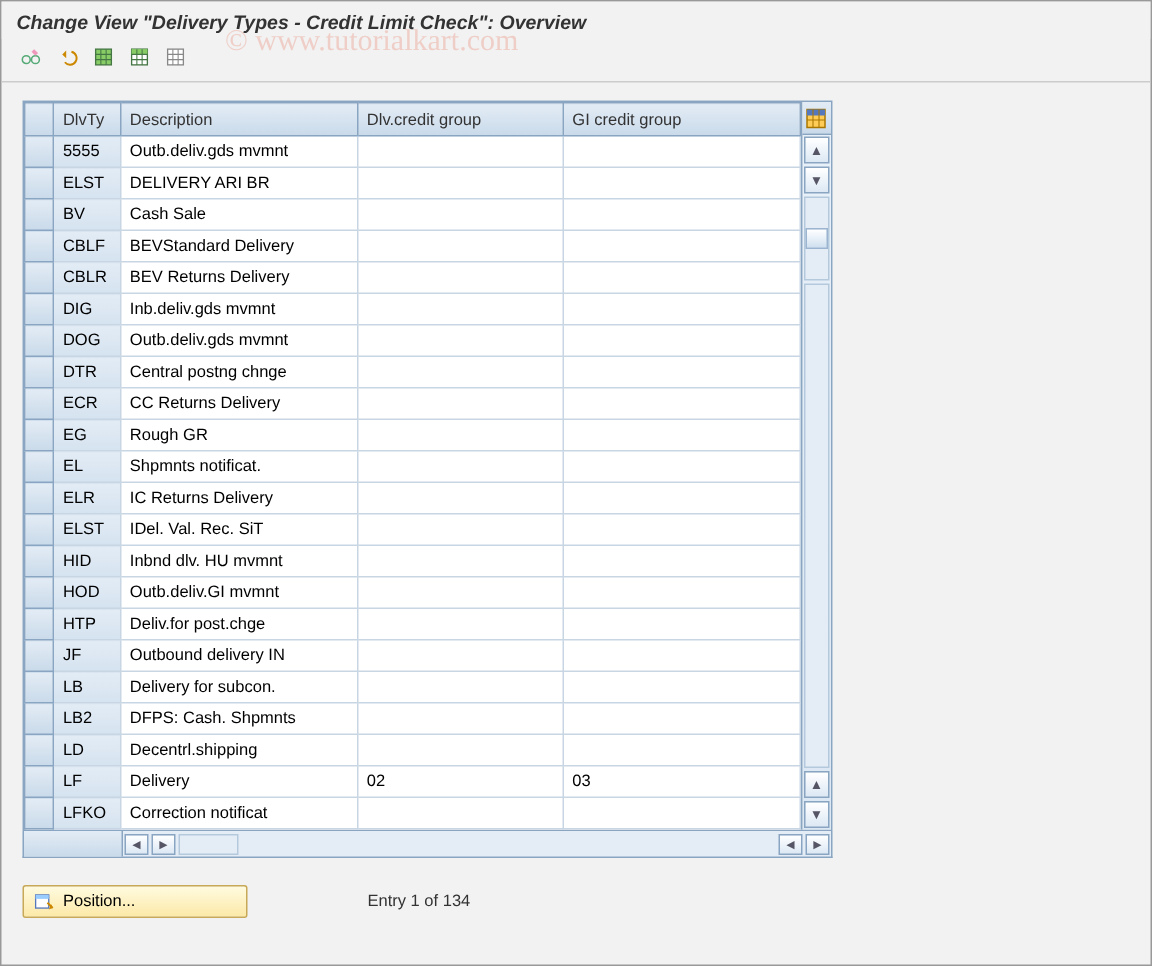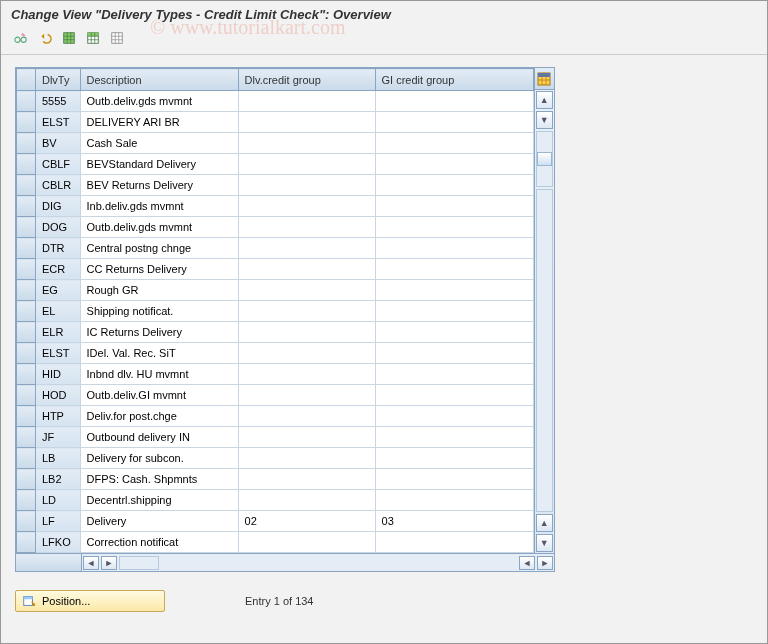--- a/index.html
+++ b/index.html
@@ -274,21 +274,21 @@
           <tr>
             <td></td>
             <td class="key col-type">EG</td>
             <td class="col-desc">Rough GR</td>
             <td class="col-dlv"></td>
             <td class="col-gi"></td>
           </tr>
           <tr>
             <td></td>
             <td class="key col-type">EL</td>
-            <td class="col-desc">Shipping notificat.</td>
+            <td class="col-desc">Shpmnts notificat.</td>
             <td class="col-dlv"></td>
             <td class="col-gi"></td>
           </tr>
           <tr>
             <td></td>
             <td class="key col-type">ELR</td>
             <td class="col-desc">IC Returns Delivery</td>
             <td class="col-dlv"></td>
             <td class="col-gi"></td>
           </tr>

